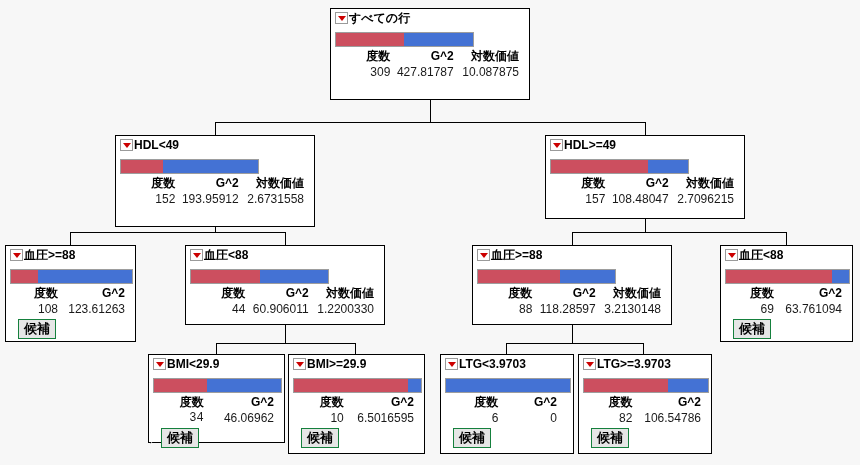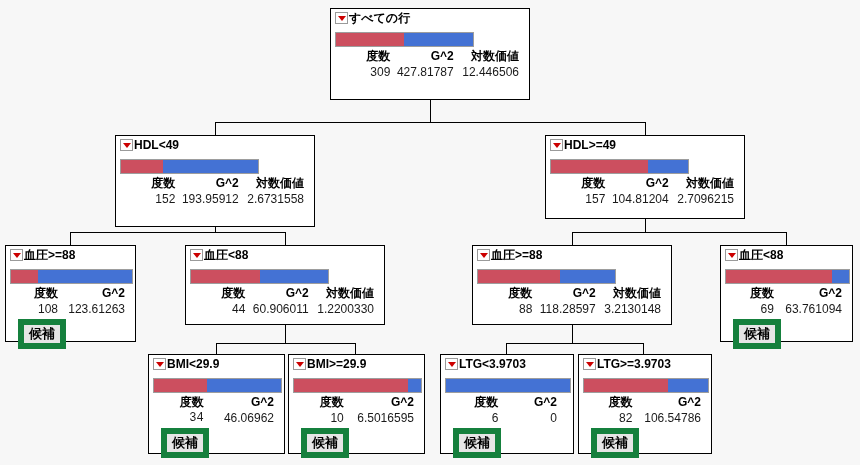--- a/index.html
+++ b/index.html
@@ -134,21 +134,21 @@
     left: -8px;
     top: -6px;
     width: 0;
     height: 0;
     border-top: 6px solid transparent;
     border-bottom: 6px solid transparent;
     border-left: 8px solid #aaaaaa;
     z-index: -1;
   }
   .cand-btn {
-    border: 6px solid #15803d;
+    border: 1px solid #15803d;
     background: #e6e6e6;
     font-size: 13px;
     font-weight: bold;
     color: #000000;
     padding: 0px 5px 1px 5px;
     line-height: 17px;
     white-space: nowrap;
   }
 </style>
 </head>
@@ -197,21 +197,21 @@
     <table class="stats">
       <tbody>
           <tr class="hdr">
         <td style="width:33%; padding-right:6px;">度数</td>
         <td style="width:33%; padding-right:8px;">G^2</td>
         <td style="width:34%; padding-right:10px;">対数価値</td>
       </tr>
       <tr>
         <td style="padding-right:6px;">309</td>
         <td style="padding-right:8px;">427.81787</td>
-        <td style="padding-right:10px;">12.446506</td>
+        <td style="padding-right:10px;">10.087875</td>
       </tr>
     </tbody>
       </table>
   </div>
 
   <div class="node" style="left:115px; top:135px; width:200px; height:92px;">
     <div class="node-header">
       <span class="dropdown-marker">
           <span class="tri"></span>
         </span>
@@ -254,21 +254,21 @@
     </div>
     <table class="stats">
       <tbody>
           <tr class="hdr">
         <td style="width:33%; padding-right:6px;">度数</td>
         <td style="width:33%; padding-right:8px;">G^2</td>
         <td style="width:34%; padding-right:10px;">対数価値</td>
       </tr>
       <tr>
         <td style="padding-right:6px;">157</td>
-        <td style="padding-right:8px;">104.81204</td>
+        <td style="padding-right:8px;">108.48047</td>
         <td style="padding-right:10px;">2.7096215</td>
       </tr>
     </tbody>
       </table>
   </div>
 
   <div class="node" style="left:5px; top:245px; width:131px; height:97px;">
     <div class="node-header">
       <span class="dropdown-marker">
           <span class="tri"></span>
@@ -381,21 +381,21 @@
         <td style="padding-right:10px;">63.761094</td>
       </tr>
     </tbody>
       </table>
     <div class="cand-row">
       <span class="cand-tri"></span>
       <span class="cand-btn">候補</span>
     </div>
   </div>
 
-  <div class="node" style="left:148px; top:354px; width:137px; height:100px;">
+  <div class="node" style="left:148px; top:354px; width:137px; height:89px;">
     <div class="node-header">
       <span class="dropdown-marker">
           <span class="tri"></span>
         </span>
       <span class="node-title">BMI&lt;29.9</span>
     </div>
     <div class="bar-wrap">
       <div class="bar" style="left:4px; width:129px;">
         <div class="seg-red" style="width:42%;"></div>
         <div class="seg-blue" style="width:58%;"></div>

